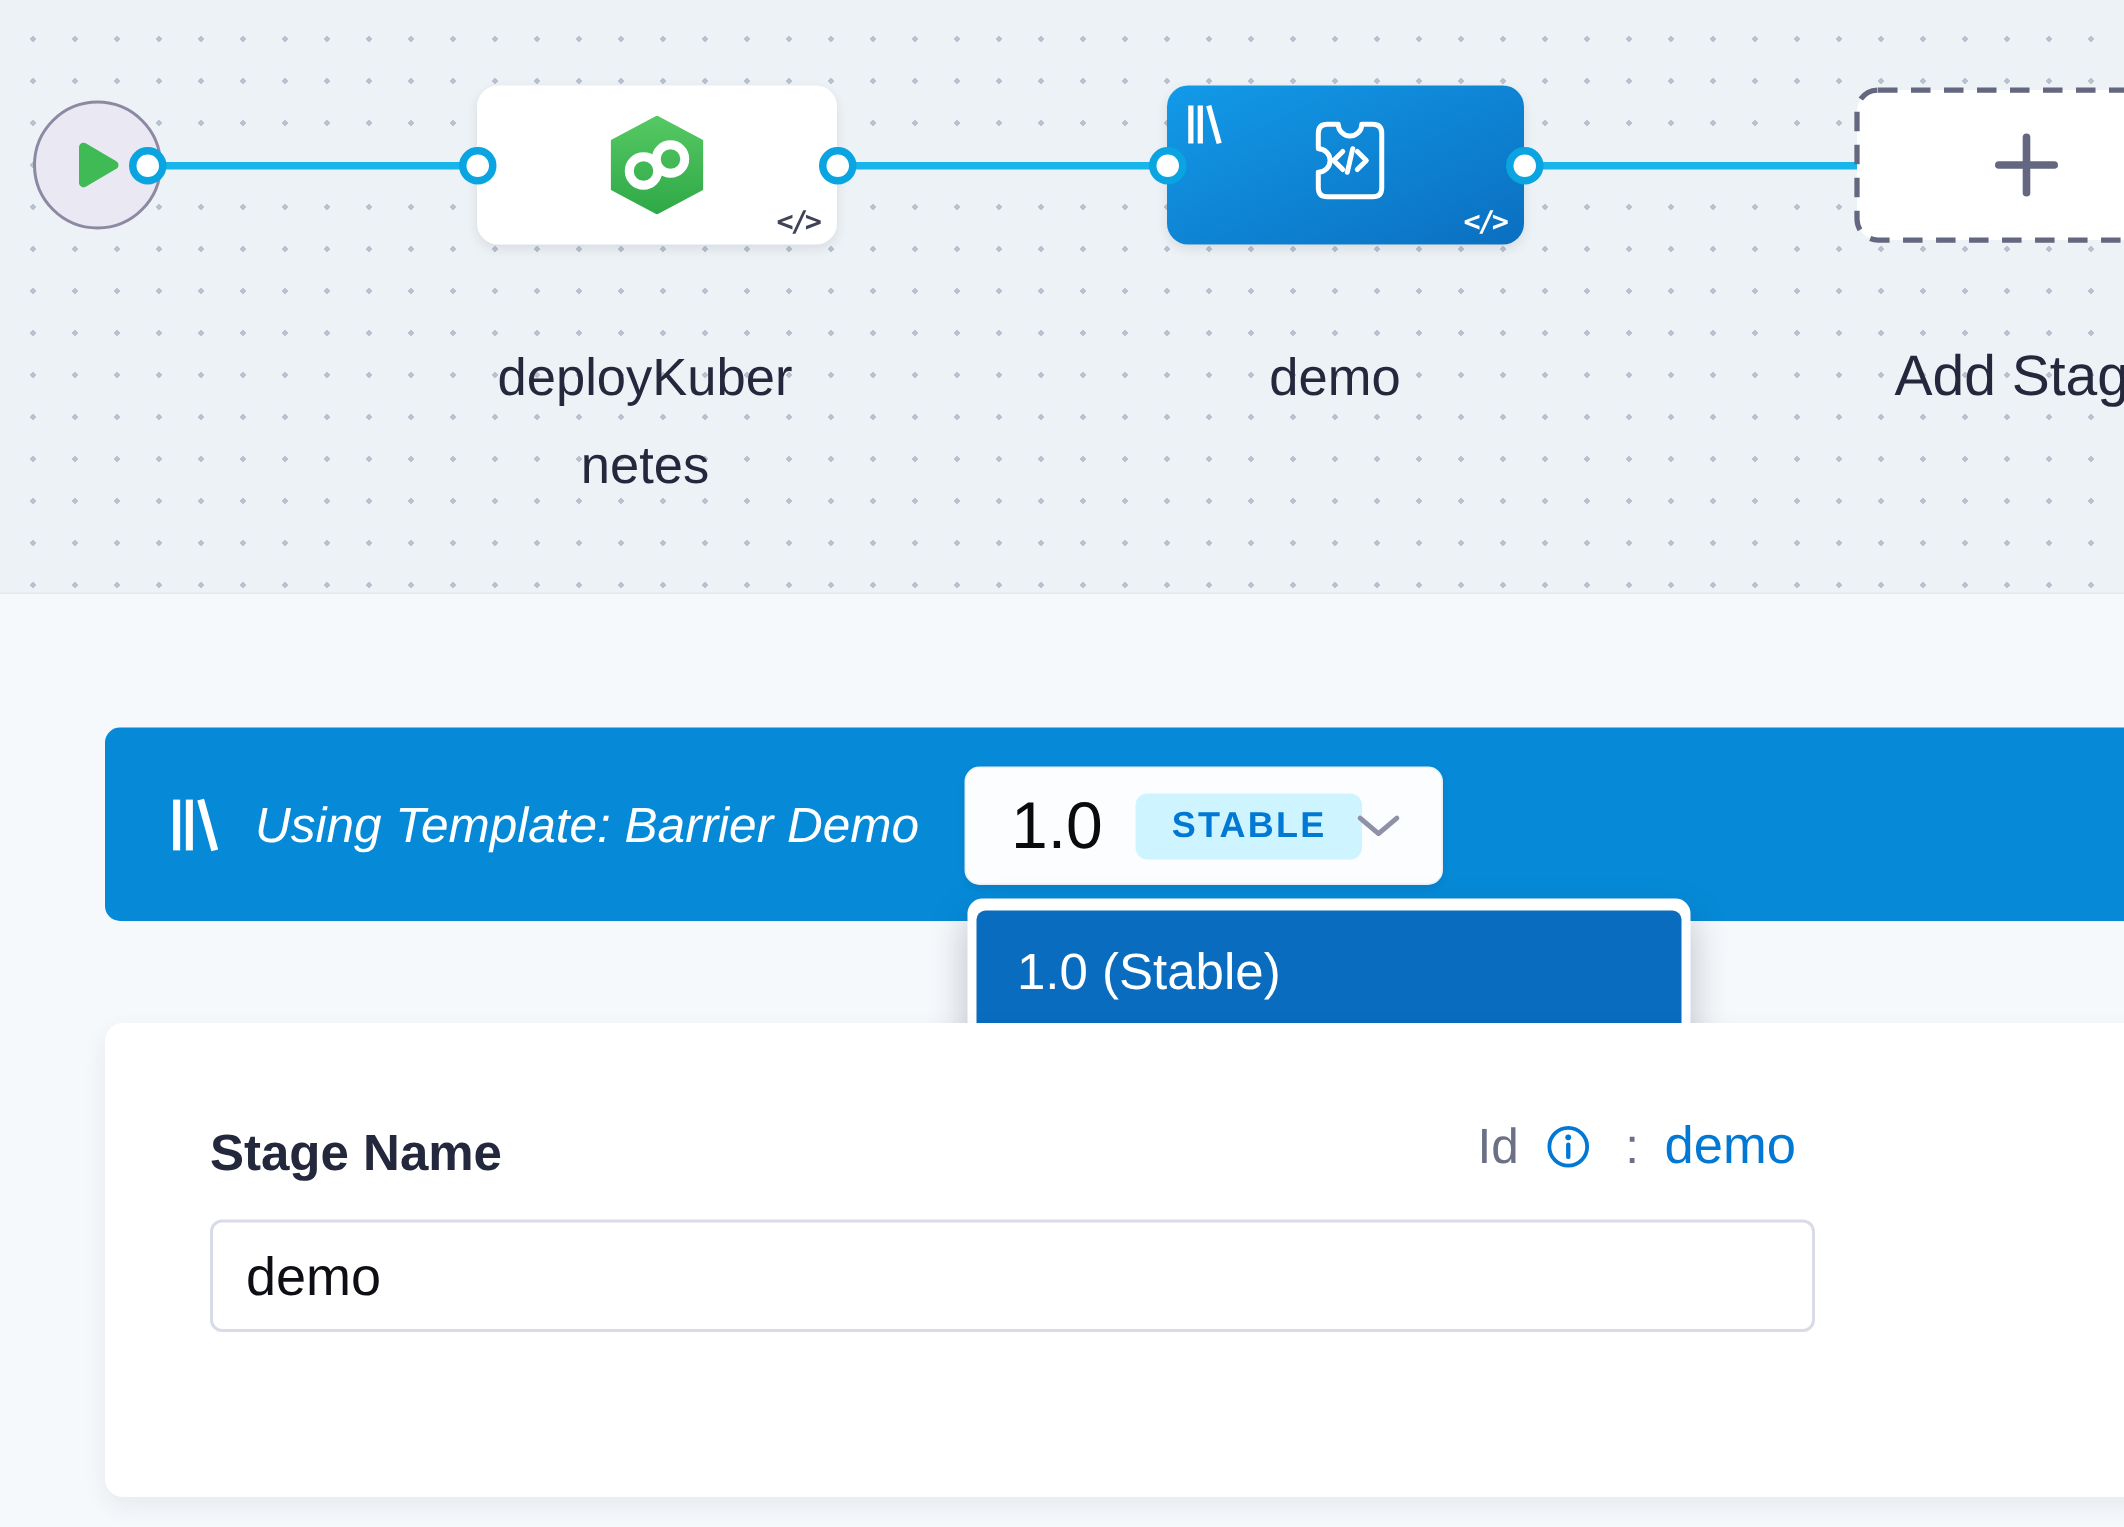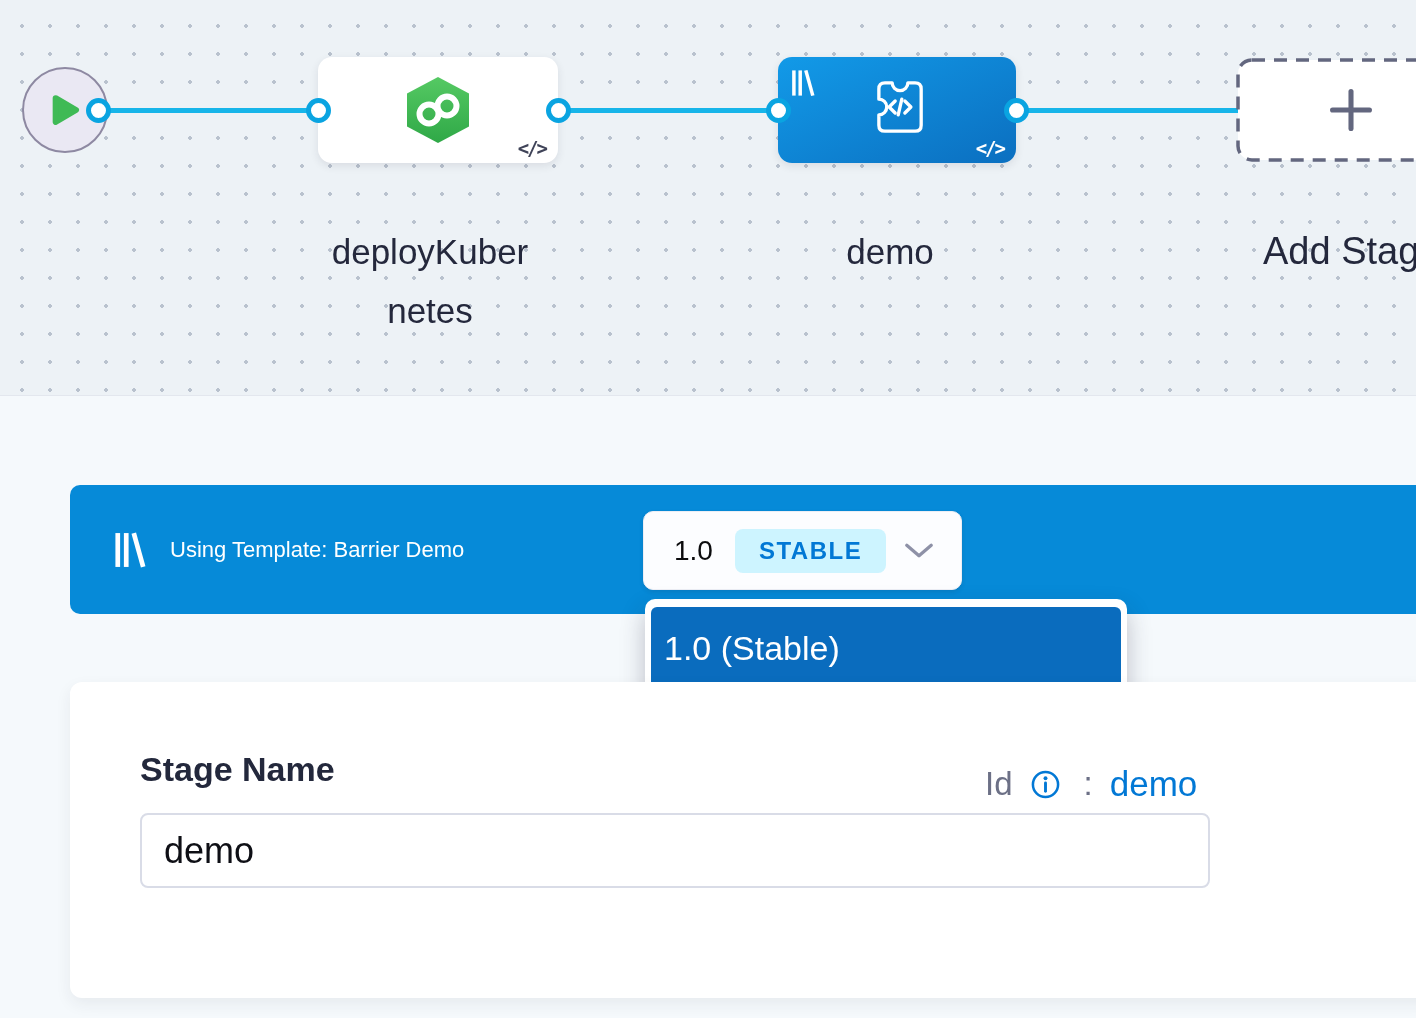--- a/index.html
+++ b/index.html
@@ -49,52 +49,52 @@
     position:absolute;left:1263px;top:222px;width:260px;font-size:38px;color:#24283c;
     line-height:59px;white-space:nowrap;text-align:left;
   }
 
   
   .banner{
     position:absolute;left:70px;top:485px;width:1370px;height:129px;border-radius:10px;
     background:#068ad8;display:flex;align-items:center;
   }
   .banner-icon{margin-left:44px;flex:0 0 auto;}
-  .banner-text{margin-left:24px;color:#ffffff;font-size:22px;}
+  .banner-text{margin-left:24px;color:#ffffff;font-size:33px;font-style:italic;}
   .version-btn{
     position:absolute;left:573px;top:26px;width:319px;height:79px;border-radius:10px;
     background:#fcfdff;border:1px solid #eceef5;box-sizing:border-box;
     box-shadow:0 2px 4px rgba(40,41,61,0.12);
     display:flex;align-items:center;cursor:pointer;
   }
-  .version-num{margin-left:30px;font-size:28px;color:#0b0b0d;}
+  .version-num{margin-left:30px;font-size:44px;color:#0b0b0d;}
   .stable-badge{
     margin-left:22px;background:#cdf4ff;color:#0278d5;border-radius:8px;
     font-size:24px;font-weight:bold;letter-spacing:1.5px;
     padding:10px 24px;line-height:1;
   }
   .chevron{position:absolute;right:26px;top:29px;}
 
   .dropdown{
     position:absolute;left:645px;top:599px;width:482px;height:98px;border-radius:10px;
     background:#ffffff;box-shadow:0 12px 24px rgba(40,41,61,0.28);
   }
   .dropdown-item{
     position:absolute;left:6px;top:8px;width:470px;height:83px;border-radius:6px;
     background:#0a6cbe;color:#ffffff;font-size:34px;
-    display:flex;align-items:center;padding-left:13px;box-sizing:border-box;cursor:pointer;
+    display:flex;align-items:center;padding-left:27px;box-sizing:border-box;cursor:pointer;
   }
 
   
   .card{
     position:absolute;left:70px;top:682px;width:1370px;height:316px;border-radius:12px;
     background:#ffffff;box-shadow:0 6px 16px rgba(40,41,61,0.07);
   }
   .stage-name-label{position:absolute;left:70px;top:68px;font-size:34px;font-weight:600;color:#23283c;}
-  .id-row{position:absolute;left:915px;top:62px;display:flex;align-items:center;gap:17px;margin-top:20px;}
+  .id-row{position:absolute;left:915px;top:62px;display:flex;align-items:center;gap:17px;}
   .id-label{font-size:33px;color:#6c7086;}
   .id-colon{font-size:33px;color:#6c7086;margin-left:6px;}
   .id-value{font-size:35px;color:#0278d5;}
   .name-input{
     position:absolute;left:70px;top:131px;width:1070px;height:75px;border-radius:8px;
     border:2px solid #d9dce7;box-sizing:border-box;background:#ffffff;
     font-family:"Liberation Sans",sans-serif;font-size:36px;color:#0e0f15;
     padding:0 0 0 22px;outline:none;
   }
 </style>

